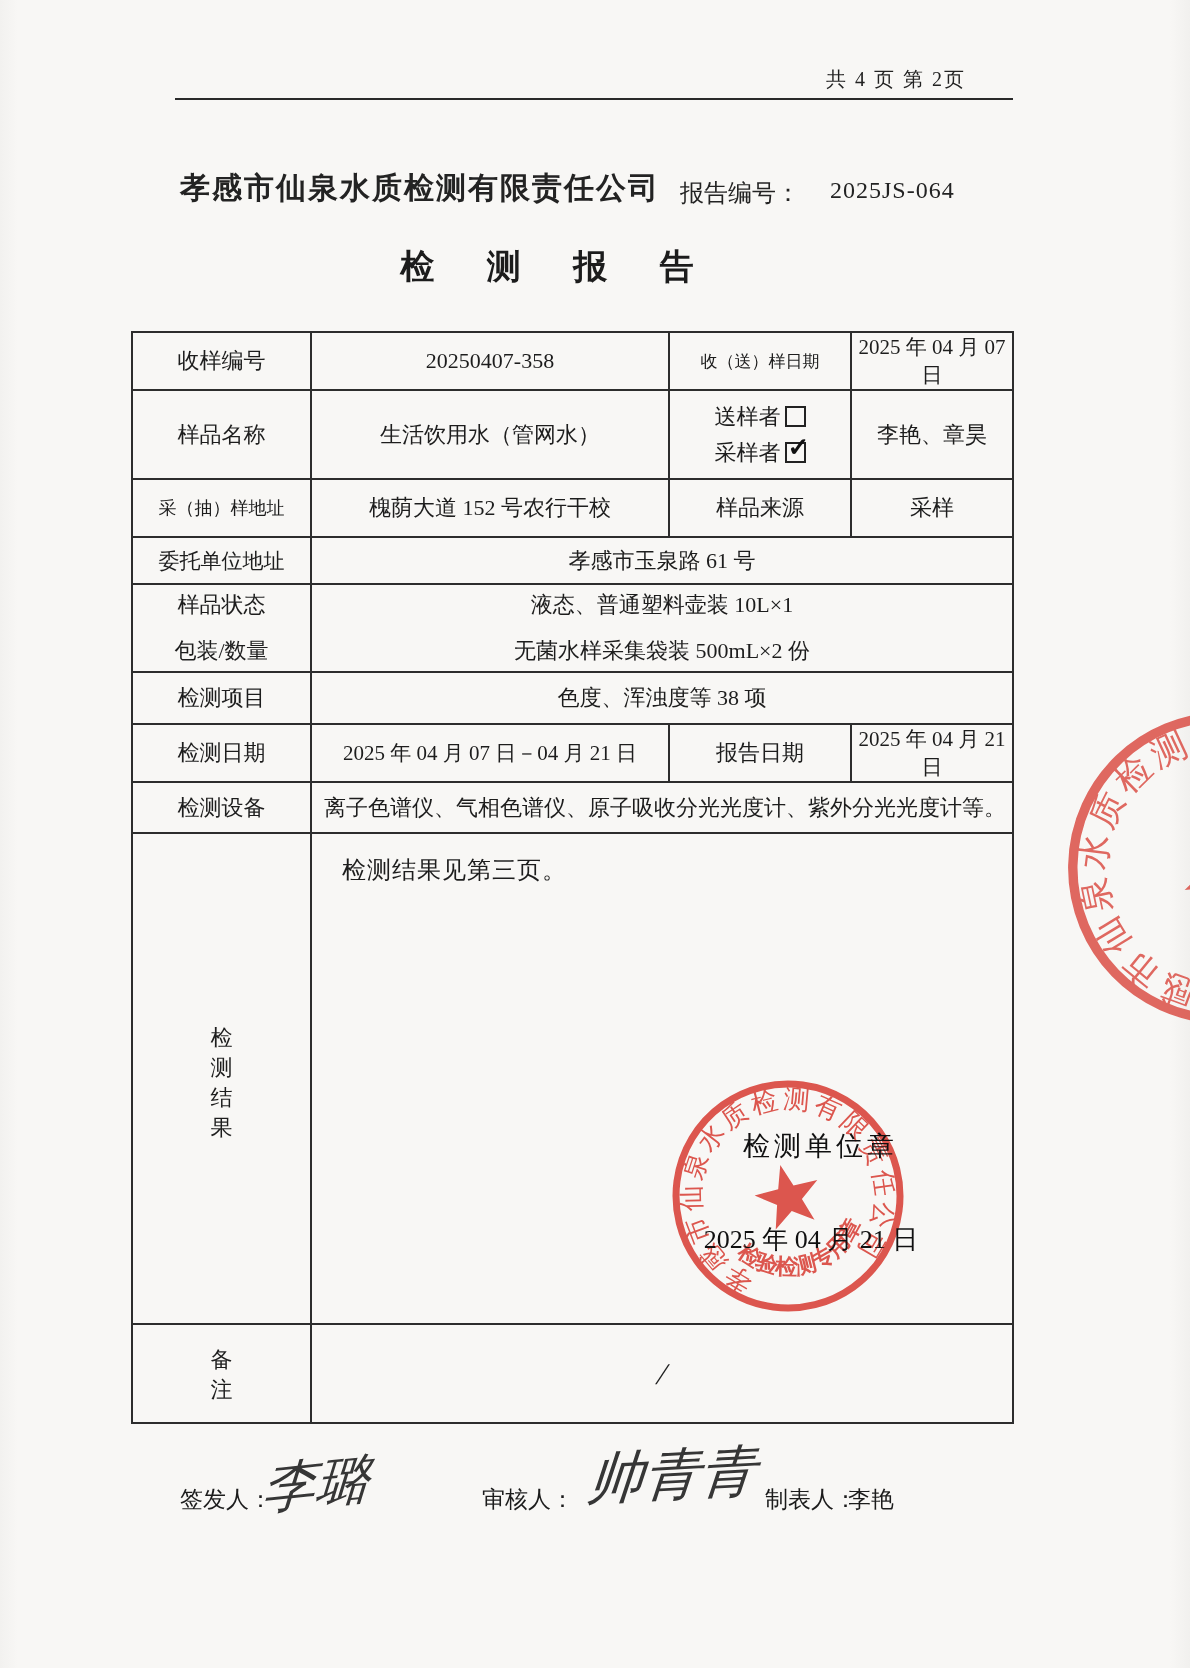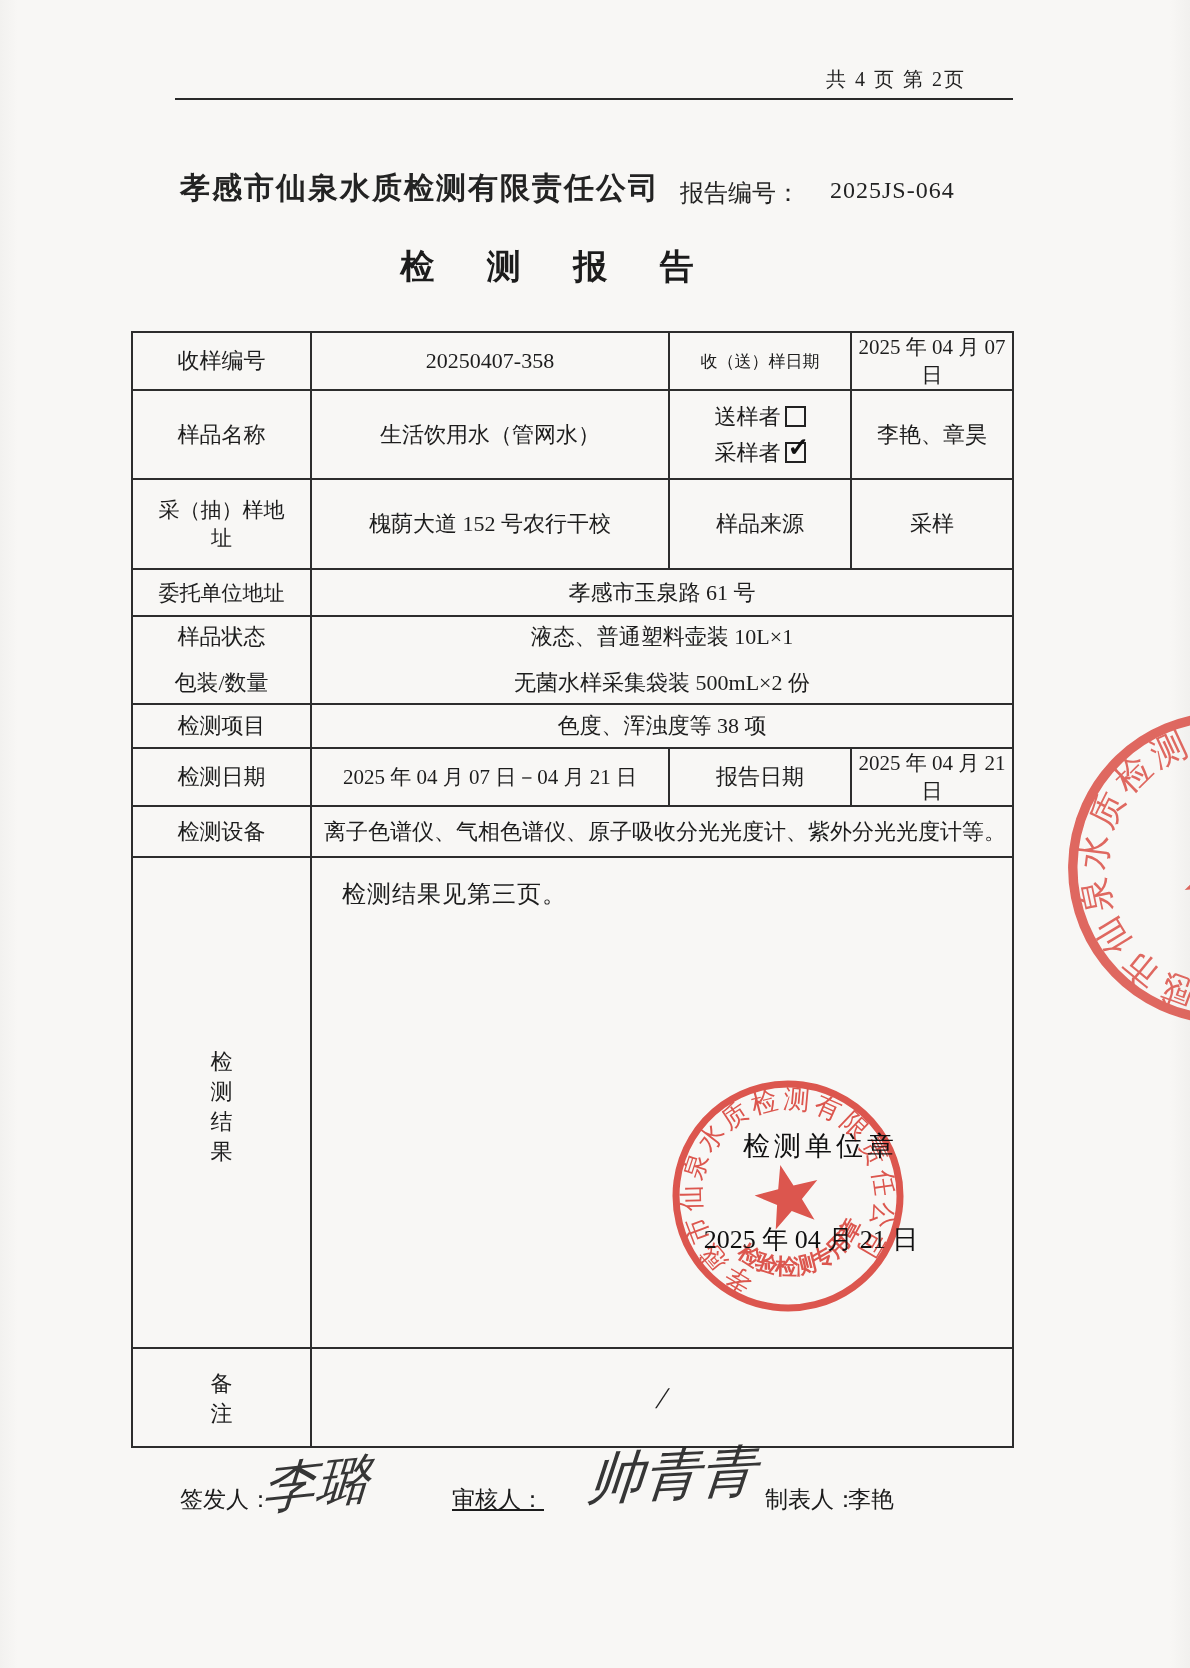--- a/index.html
+++ b/index.html
@@ -43,21 +43,21 @@
   .stamp-main{left:668px;top:1076px;width:240px;height:240px;transform:rotate(-14deg);opacity:.9;}
   .stamp-side{left:1062px;top:706px;width:324px;height:324px;transform:rotate(-44deg);opacity:.8;}
   .stamp-caption{left:688px;top:1128px;width:210px;text-align:right;font-size:27px;letter-spacing:4px;color:#101010;z-index:6;}
   .stamp-date{left:696px;top:1222px;width:230px;text-align:center;font-size:26px;color:#101010;z-index:6;}
 
   .foot-label{font-size:23px;color:#1c1c1c;}
   .sig{font-size:50px;color:#262626;font-style:italic;opacity:.92;white-space:nowrap;}
   .sig1{left:262px;top:1448px;transform:rotate(-6deg) skewX(-10deg);font-size:54px;}
   .sig2{left:588px;top:1438px;transform:rotate(-3deg) skewX(-8deg);font-size:56px;}
   .fl1{left:180px;top:1484px;}
-  .fl2{left:452px;top:1484px;text-decoration:underline;}
+  .fl2{left:482px;top:1484px;}
   .fl3{left:765px;top:1484px;}
   .preparer-name{left:848px;top:1484px;font-size:23px;}
 </style>
 </head>
 <body>
 
 <div class="page">
 
   <div class="abs page-info">共 4 页  第 2页</div>
   <div class="abs top-rule"></div>
@@ -94,21 +94,21 @@
             <span>采样者</span>
                 <span class="cb">
                   <span class="tick">✓</span>
                 </span>
           </span>
         </div>
       </td>
       <td>李艳、章昊</td>
     </tr>
     <tr style="height:55px">
-      <td class="lab" style="padding:16px;font-size:21px">采（抽）样地址</td>
+      <td class="lab" style="padding:16px;font-size:18px">采（抽）样地址</td>
       <td>槐荫大道 152 号农行干校</td>
       <td class="lab">样品来源</td>
       <td>采样</td>
     </tr>
     <tr style="height:47px">
       <td class="lab" style="font-size:21px">委托单位地址</td>
       <td colspan="3">孝感市玉泉路 61 号</td>
     </tr>
     <tr style="height:88px">
       <td class="lab">
@@ -117,21 +117,21 @@
           <span>包装/数量</span>
         </div>
       </td>
       <td colspan="3">
         <div class="two-line">
           <span>液态、普通塑料壶装 10L×1</span>
           <span>无菌水样采集袋装 500mL×2 份</span>
         </div>
       </td>
     </tr>
-    <tr style="height:44px">
+    <tr style="height:52px">
       <td class="lab">检测项目</td>
       <td colspan="3">色度、浑浊度等 38 项</td>
     </tr>
     <tr style="height:48px">
       <td class="lab">检测日期</td>
       <td style="padding:0;font-size:21px">2025 年 04 月 07 日－04 月 21 日</td>
       <td class="lab">报告日期</td>
       <td style="padding:0;font-size:21px">2025 年 04 月 21 日</td>
     </tr>
     <tr style="height:51px">

